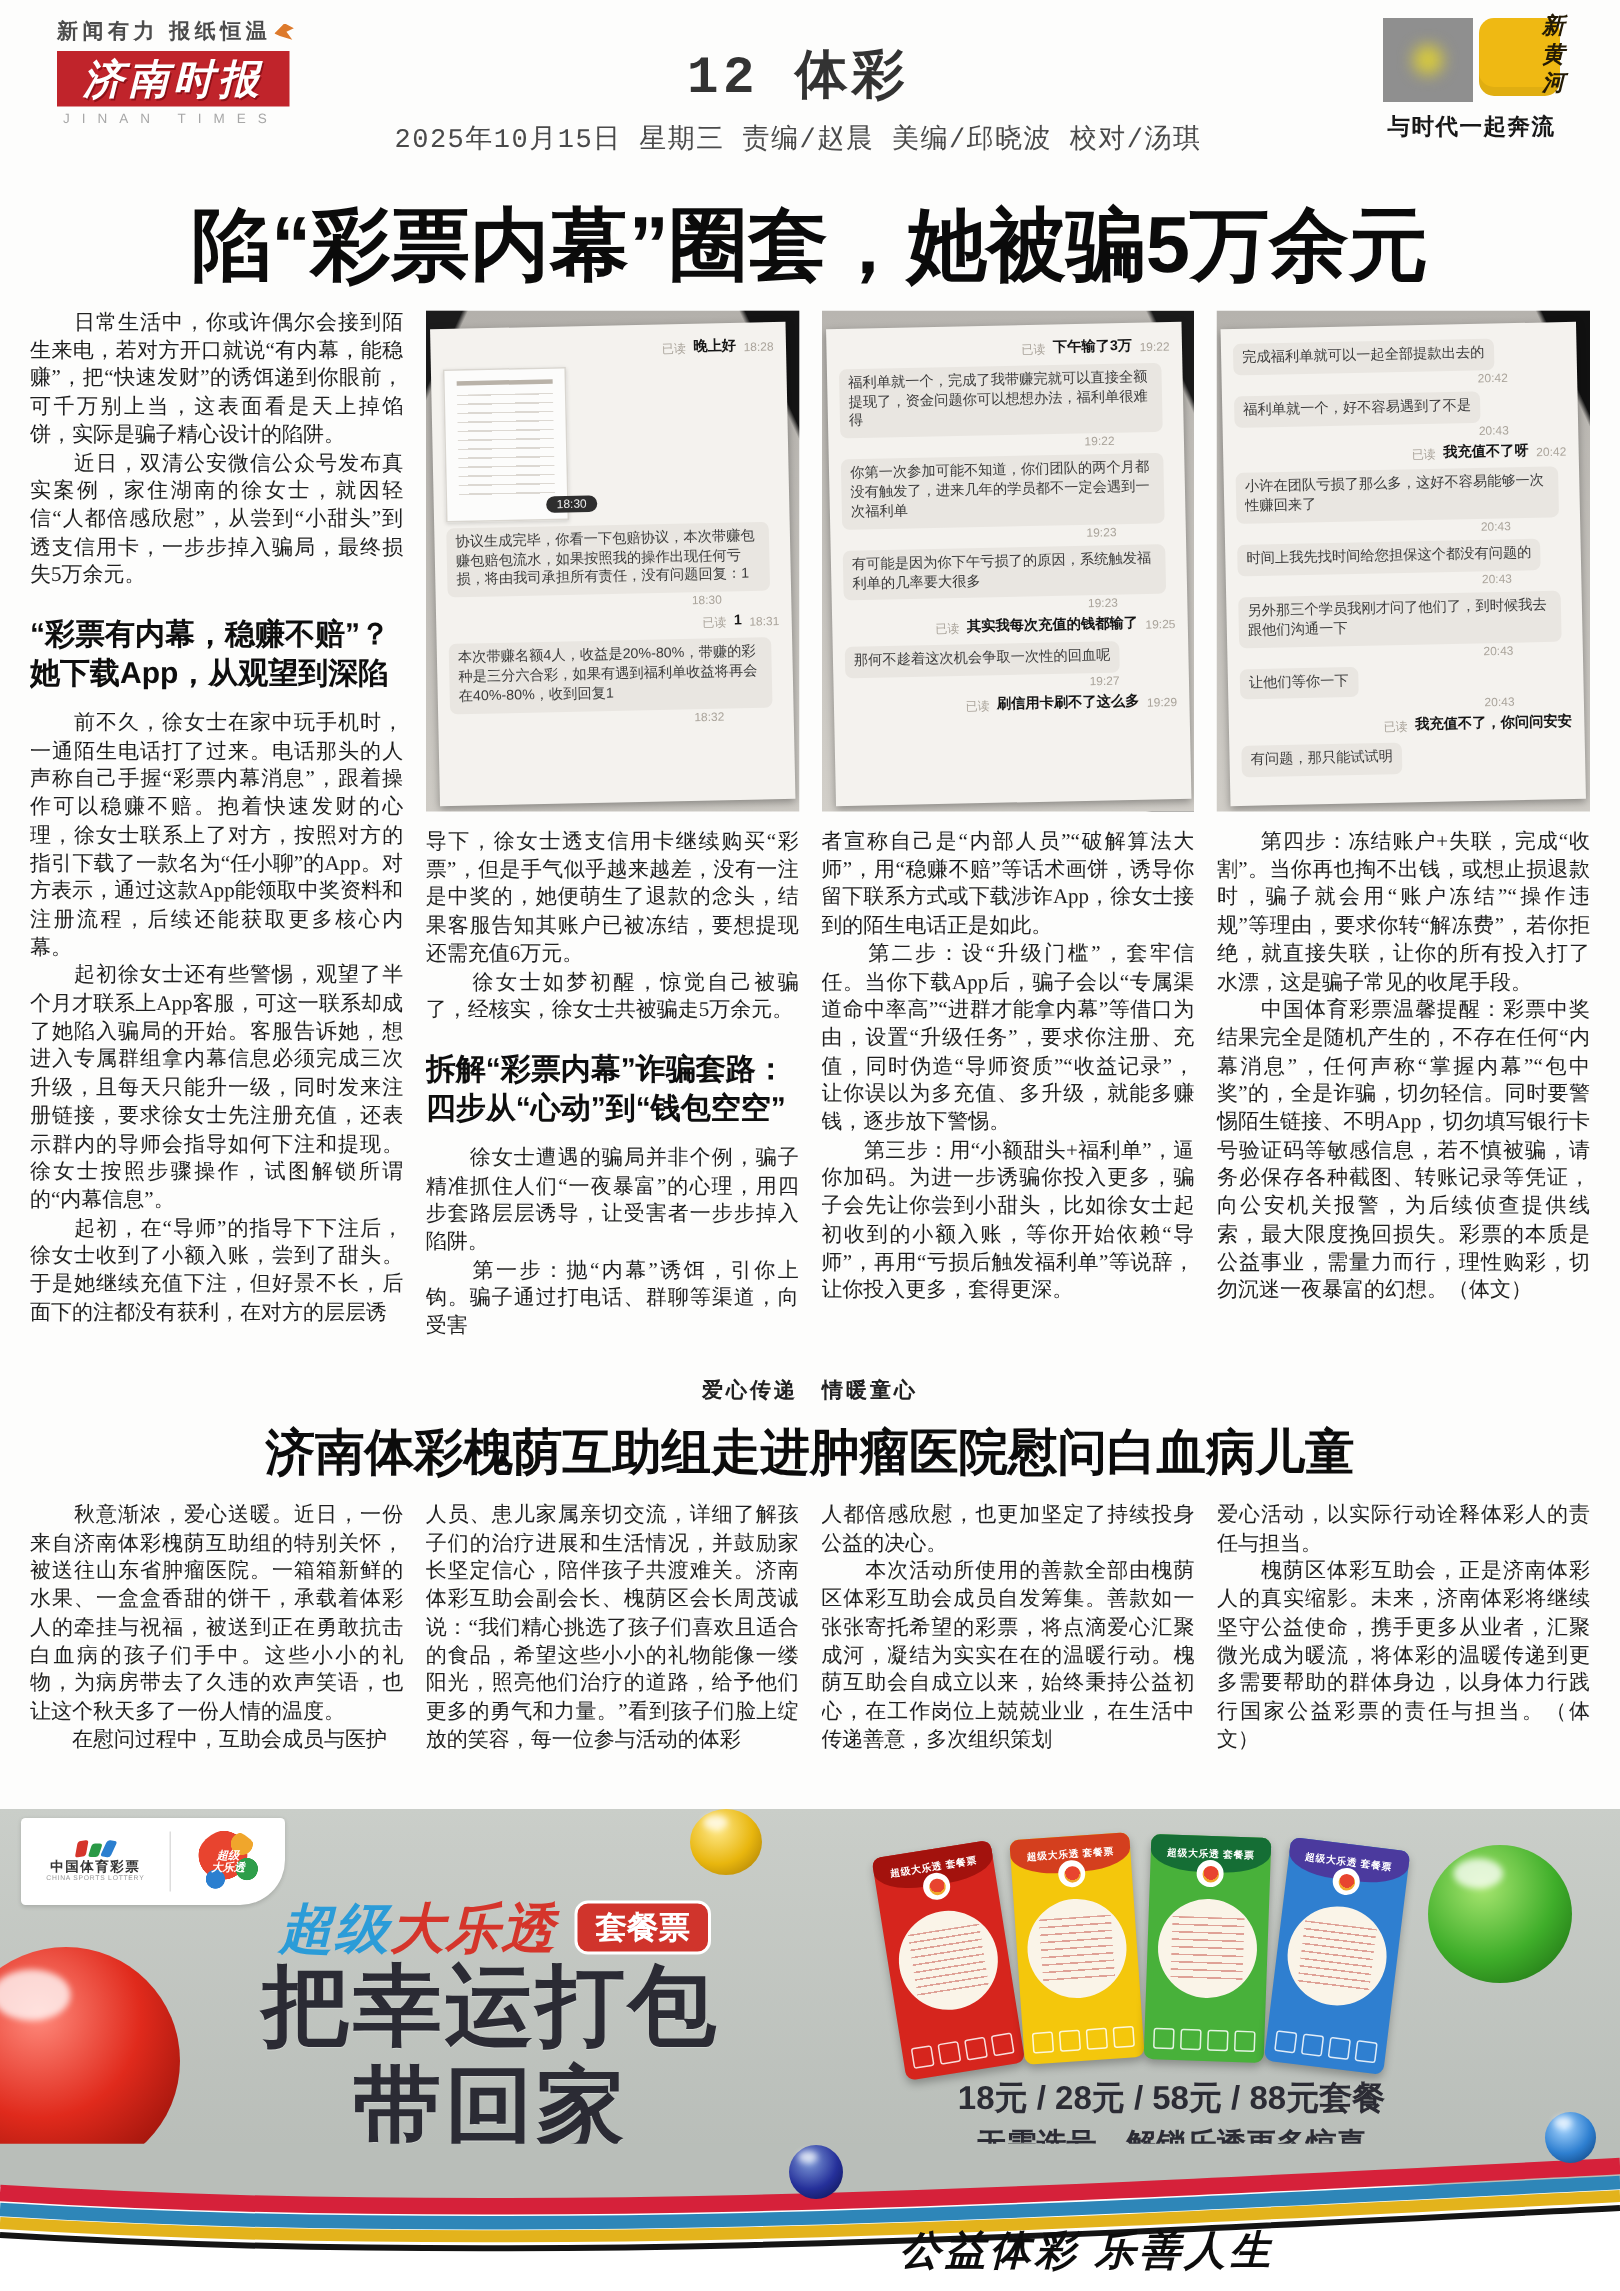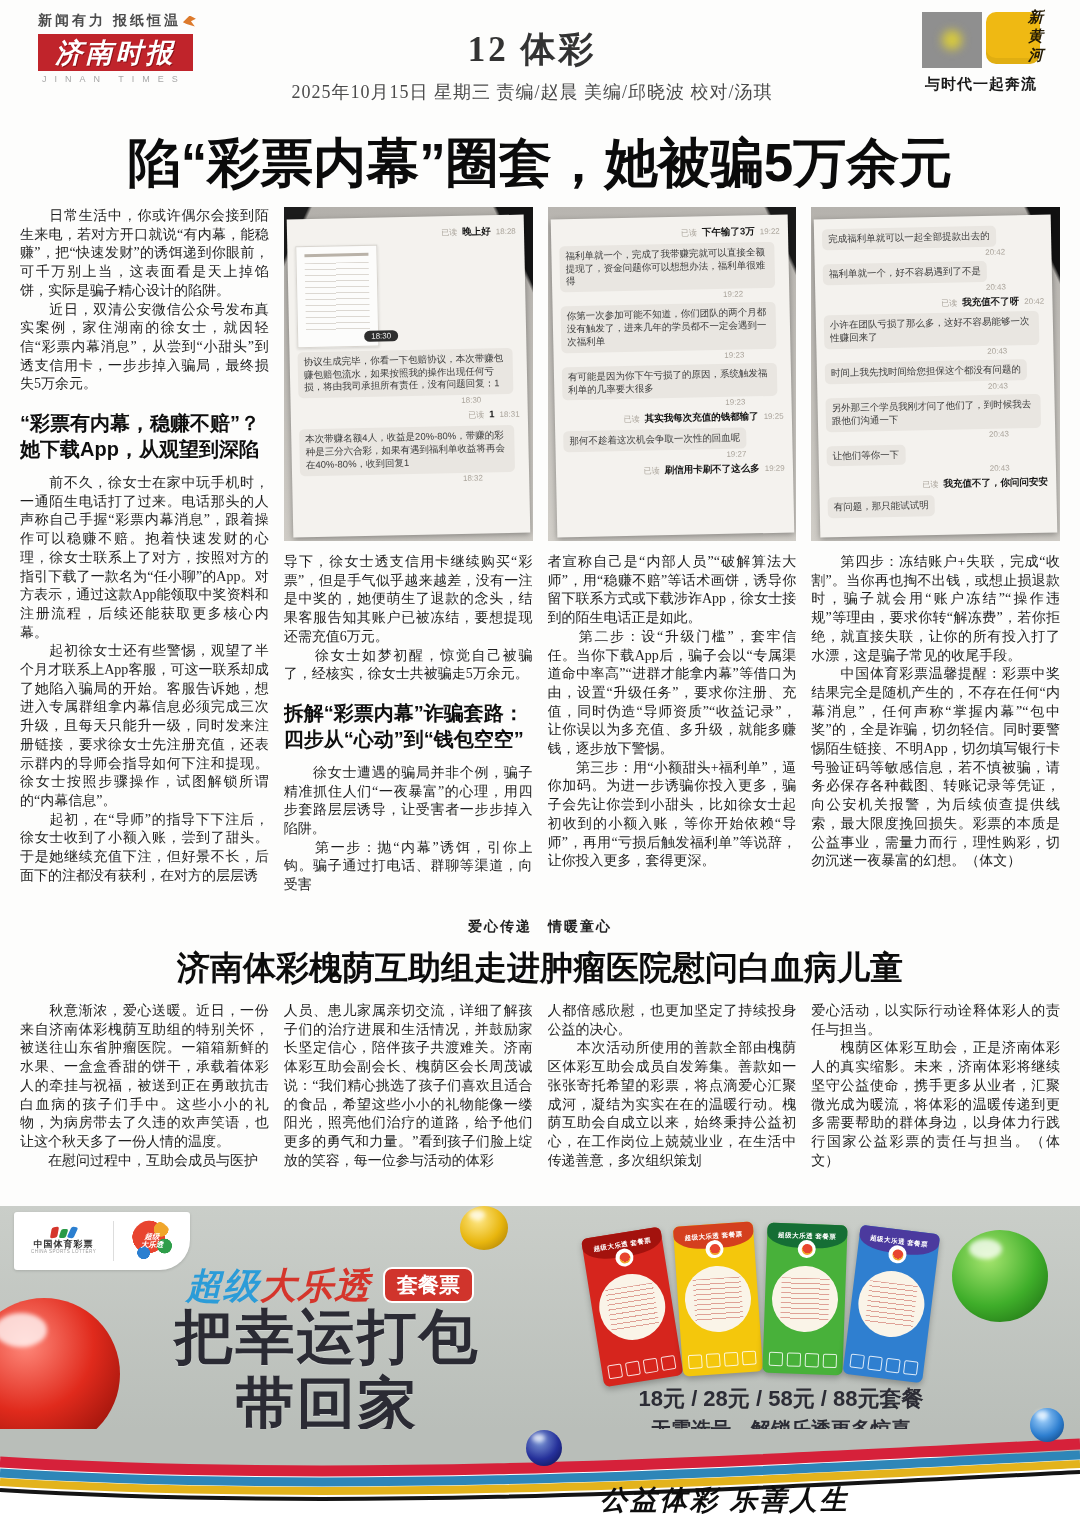--- a/index.html
+++ b/index.html
@@ -10,21 +10,21 @@
   .mh-slogan{font-family:"Liberation Sans","DejaVu Sans",sans-serif;font-size:14px;font-weight:700;
              color:#4c4c4c;letter-spacing:3px;white-space:nowrap;display:flex;align-items:center;gap:2px;}
   .bird{display:inline-block;width:13px;height:11px;background:#dd7a2c;
         clip-path:polygon(0 62%,52% 0,100% 30%,62% 52%,92% 100%,28% 78%);}
   .mh-box{margin-top:4px;width:155px;height:37px;background:#c0242b;color:#fff;display:flex;
           align-items:center;justify-content:center;font-size:27px;font-weight:700;
           letter-spacing:3px;font-style:italic;text-shadow:1px 1px 0 #8d1118;}
   .mh-en{margin-top:3px;font-family:"Liberation Sans","DejaVu Sans",sans-serif;font-size:9px;
          letter-spacing:8px;color:#a7a7a7;padding-left:4px;}
   .mh-center{position:absolute;left:0;right:16px;top:26px;text-align:center;
-             font-family:Liberation Serif, serif;}
+             font-family:Liberation Mono, monospace;}
   .page-label{font-size:35px;font-weight:800;color:#333;letter-spacing:3px;}
   .dateline{margin-top:7px;font-size:18px;color:#4a4a4a;letter-spacing:1px;}
   .mh-right{position:absolute;right:38px;top:12px;width:122px;text-align:center;}
   .mh-right-row{display:flex;gap:4px;justify-content:center;align-items:flex-start;}
   .qr{width:60px;height:56px;background:#8f8f8f;position:relative;overflow:hidden;}
   .qr::after{content:"";position:absolute;left:20px;top:18px;width:20px;height:20px;border-radius:50%;
              background:#d6c93e;filter:blur(5px);}
   .app-icon{width:54px;height:52px;background:#efb913;border-radius:10px;display:flex;flex-direction:column;
             align-items:center;justify-content:center;box-shadow:inset 0 -6px 0 rgba(0,0,0,.06);}
   .app-icon .cn{font-size:15px;font-weight:700;font-style:italic;color:#231a05;letter-spacing:1px;margin-left:46px;}
@@ -183,21 +183,21 @@
       </div>
     </div>
     <div class="mh-right-slogan">与时代一起奔流</div>
   </div>
 
   <div class="headline1">陷“彩票内幕”圈套，她被骗5万余元</div>
 
   <div class="grid1">
     <div class="col">
       <p>　　日常生活中，你或许偶尔会接到陌生来电，若对方开口就说“有内幕，能稳赚”，把“快速发财”的诱饵递到你眼前，可千万别上当，这表面看是天上掉馅饼，实际是骗子精心设计的陷阱。</p>
-      <p>　　近日，双清公安微信公众号发布真实案例，家住湖南的徐女士，就因轻信“彩票内幕消息”，从尝到“小甜头”到透支信用卡，一步步掉入骗局，最终损失5万余元。</p>
+      <p>　　近日，双清公安微信公众号发布真实案例，家住湖南的徐女士，就因轻信“人都倍感欣慰”，从尝到“小甜头”到透支信用卡，一步步掉入骗局，最终损失5万余元。</p>
       <div class="sub">
         <div>“彩票有内幕，稳赚不赔”？</div>
         <div>她下载App，从观望到深陷</div>
       </div>
       <p>　　前不久，徐女士在家中玩手机时，一通陌生电话打了过来。电话那头的人声称自己手握“彩票内幕消息”，跟着操作可以稳赚不赔。抱着快速发财的心理，徐女士联系上了对方，按照对方的指引下载了一款名为“任小聊”的App。对方表示，通过这款App能领取中奖资料和注册流程，后续还能获取更多核心内幕。</p>
       <p>　　起初徐女士还有些警惕，观望了半个月才联系上App客服，可这一联系却成了她陷入骗局的开始。客服告诉她，想进入专属群组拿内幕信息必须完成三次升级，且每天只能升一级，同时发来注册链接，要求徐女士先注册充值，还表示群内的导师会指导如何下注和提现。徐女士按照步骤操作，试图解锁所谓的“内幕信息”。</p>
       <p>　　起初，在“导师”的指导下下注后，徐女士收到了小额入账，尝到了甜头。于是她继续充值下注，但好景不长，后面下的注都没有获利，在对方的层层诱</p>
     </div>
     <div class="col">
       <div class="screenshot s1">

